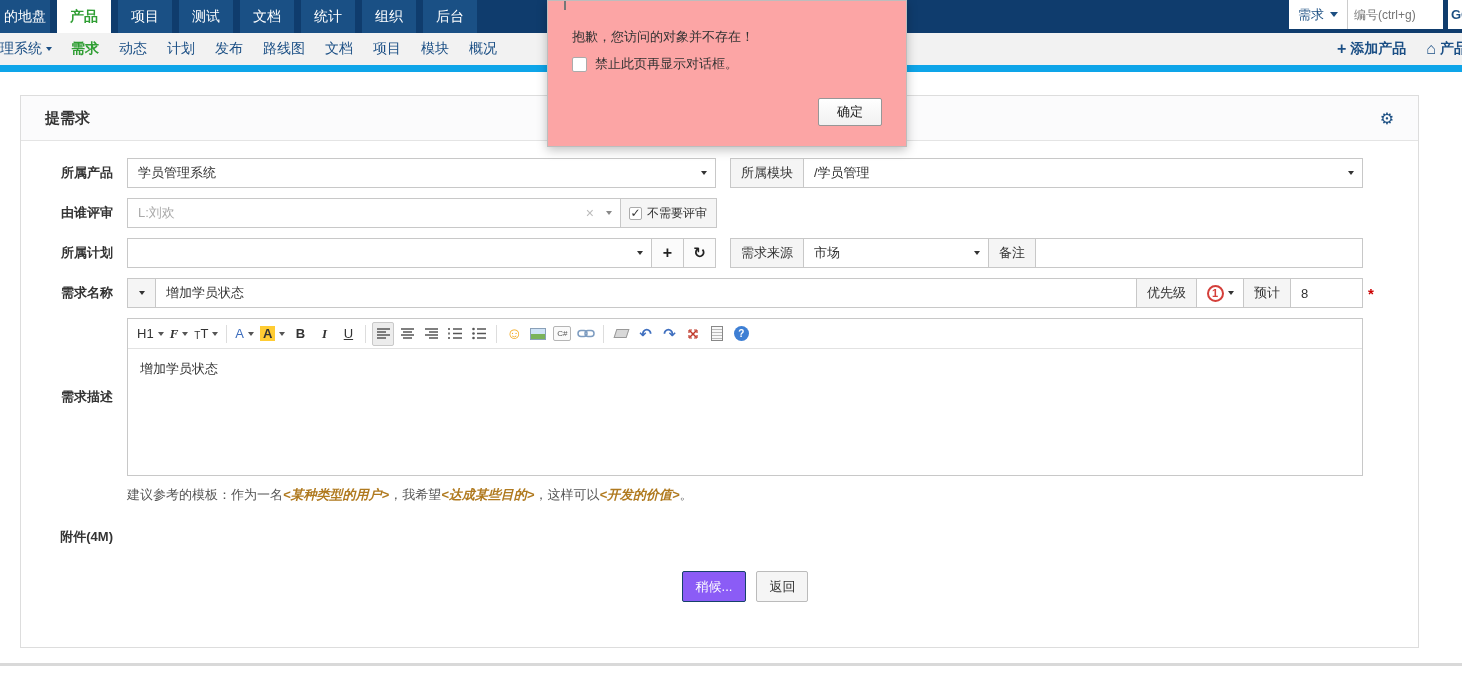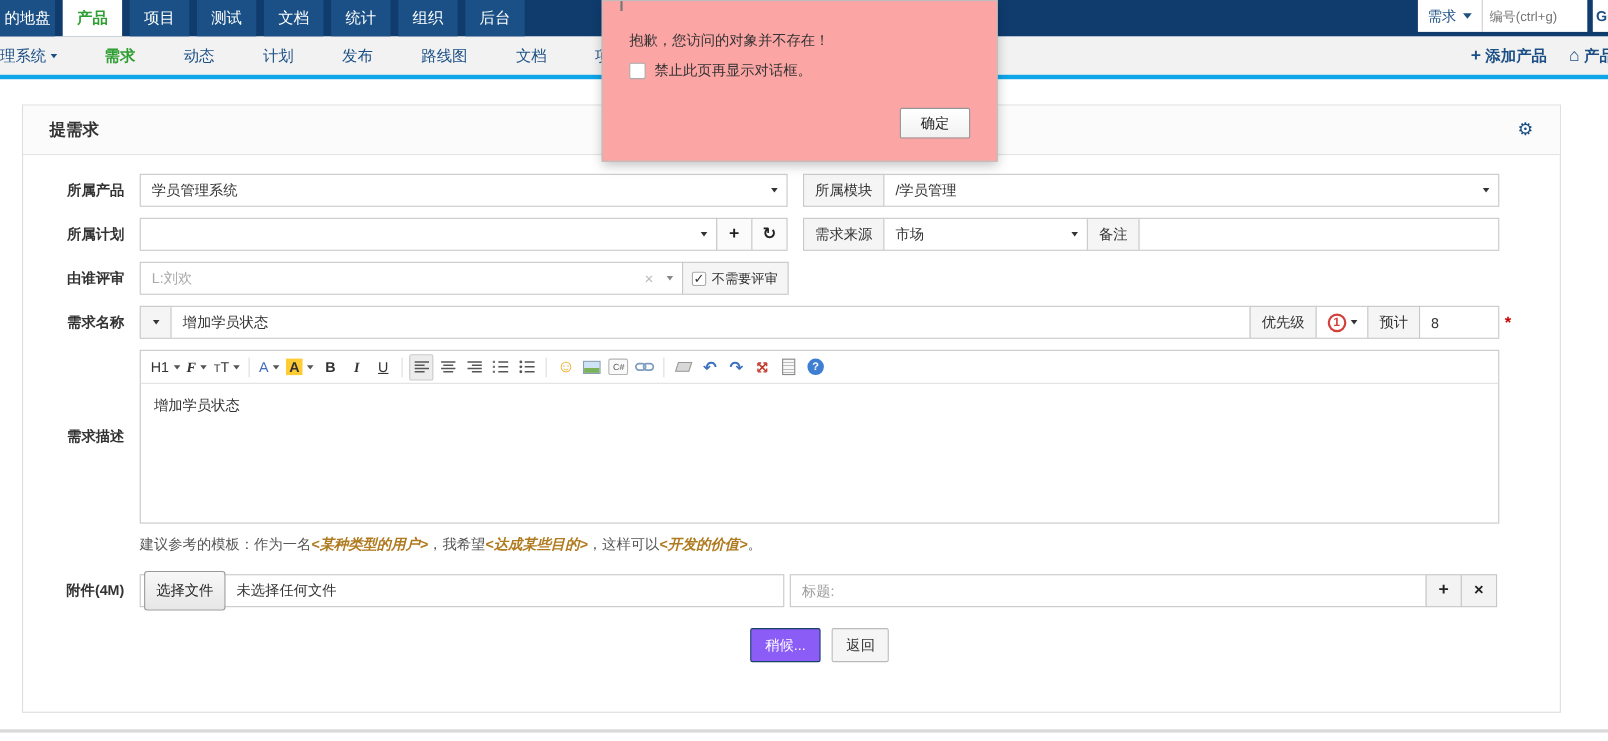--- a/index.html
+++ b/index.html
@@ -14,21 +14,21 @@
   .tn-items { display:flex; }
   .tn-item { height:33px; line-height:33px; padding:0 13px; margin-right:7px; background:#1a5085; color:#fff; font-size:14px; white-space:nowrap; cursor:pointer; }
   .tn-item.first { padding:0 4px; }
   .tn-item.active { background:#fff; color:#2f9e33; font-weight:bold; }
   .tn-search { margin-left:auto; display:flex; height:29px; }
   .search-type { background:#fff; color:#1c4f82; display:flex; align-items:center; padding:0 9px; border-right:1px solid #ccc; cursor:pointer; }
   .search-wrap { background:#fff; }
   .search-wrap input { border:0; outline:0; height:29px; width:95px; padding:0 6px; font-size:12px; font-family:inherit; }
   .go-btn { background:#fff; margin-left:5px; width:14px; overflow:hidden; line-height:29px; color:#1c4f82; font-weight:bold; padding-left:3px; cursor:pointer; }
   
-  .subnav { position:absolute; top:33px; left:0; right:0; height:39px; background:#f2f2f2; border-bottom:4px solid #0ea5e9; display:flex; align-items:center; color:#1b4f85; font-size:14px; z-index:4;gap:24px; }
+  .subnav { position:absolute; top:33px; left:0; right:0; height:39px; background:#f2f2f2; border-bottom:7px solid #0ea5e9; display:flex; align-items:center; color:#1b4f85; font-size:14px; z-index:4; }
   .sn-switcher { display:flex; align-items:center; margin-right:16px; cursor:pointer; white-space:nowrap; }
   .sn-item { margin-right:14px; padding:0 3px; cursor:pointer; white-space:nowrap; }
   .sn-item.active { color:#2f9e33; font-weight:bold; }
   .sn-right { margin-left:auto; margin-right:-34px; display:flex; gap:20px; font-weight:bold; }
   .sn-link { display:flex; align-items:center; gap:4px; cursor:pointer; white-space:nowrap;text-align:right; }
   .icon-plus::before { content:"+"; font-weight:bold; font-size:16px; }
   .icon-home::before { content:"⌂"; font-size:16px; font-weight:bold; }
   
   .caret { display:inline-block; width:0; height:0; border-left:4px solid transparent; border-right:4px solid transparent; border-top:5px solid currentColor; margin-left:6px; }
   .caret.sm { border-left-width:3px; border-right-width:3px; border-top-width:4px; margin-left:4px; }
@@ -202,20 +202,35 @@
             <span class="addon">所属模块</span>
             <div class="ctl sel grow ml-1">
               <span>/学员管理</span>
               <i class="caret sm"></i>
             </div>
           </div>
         </div>
       </div>
 
       <div class="frow">
+        <span class="flabel">由谁评审</span>
+        <div class="fcontent">
+          <div class="ctl review-inp">
+            <span>L:刘欢</span>
+            <span class="clear-x"></span>
+            <i class="caret sm"></i>
+          </div>
+          <div class="addon chk-addon">
+            <span class="checkbox checked"></span>
+            <span style="font-size:12px;">不需要评审</span>
+          </div>
+        </div>
+      </div>
+
+      <div class="frow">
         <span class="flabel">所属计划</span>
         <div class="fcontent">
           <div class="half">
             <div class="ctl sel grow">
               <span></span>
               <i class="caret sm"></i>
             </div>
             <div class="sq-btn"><span class="icon-plus"></span></div>
             <div class="sq-btn"><span class="icon-refresh"></span></div>
           </div>
@@ -225,35 +240,20 @@
               <span>市场</span>
               <i class="caret sm"></i>
             </div>
             <span class="addon ml-1">备注</span>
             <input class="ctl inp grow ml-1" value="" style="">
           </div>
         </div>
       </div>
 
       <div class="frow">
-        <span class="flabel">由谁评审</span>
-        <div class="fcontent">
-          <div class="ctl review-inp">
-            <span>L:刘欢</span>
-            <span class="clear-x"></span>
-            <i class="caret sm"></i>
-          </div>
-          <div class="addon chk-addon">
-            <span class="checkbox checked"></span>
-            <span style="font-size:12px;">不需要评审</span>
-          </div>
-        </div>
-      </div>
-
-      <div class="frow">
         <span class="flabel">需求名称</span>
         <div class="fcontent">
           <div class="addon caret-addon">
             <i class="caret sm"></i>
           </div>
           <input class="ctl inp grow" value="增加学员状态" style="">
           <span class="addon ml-1">优先级</span>
           <div class="ctl pri-sel">
             <span class="pri-circle">1</span>
             <i class="caret sm" style="margin-left:0;color:#333;"></i>
@@ -372,29 +372,20 @@
           </div>
           <div class="econtent">增加学员状态</div>
         </div>
       </div>
 
       <div class="hint"><span>建议参考的模板：作为一名</span><em>&lt;某种类型的用户&gt;</em><span>，我希望</span><em>&lt;达成某些目的&gt;</em><span>，这样可以</span><em>&lt;开发的价值&gt;</em><span>。</span></div>
 
 
       <div class="frow">
         <span class="flabel">附件(4M)</span>
-        <div class="fcontent">
-          <div class="ctl filebox">
-            <span class="filebtn">选择文件</span>
-            <span class="filestatus">未选择任何文件</span>
-          </div>
-          <input class="ctl inp title-inp" placeholder="标题:" style="">
-          <div class="sq-btn plusbtn"></div>
-          <div class="sq-btn xbtn"></div>
-        </div>
       </div>
 
       <div class="actions">
         <button class="btn-primary">稍候...</button>
         <button class="btn-default">返回</button>
       </div>
 
     </div>
   </section>
 

